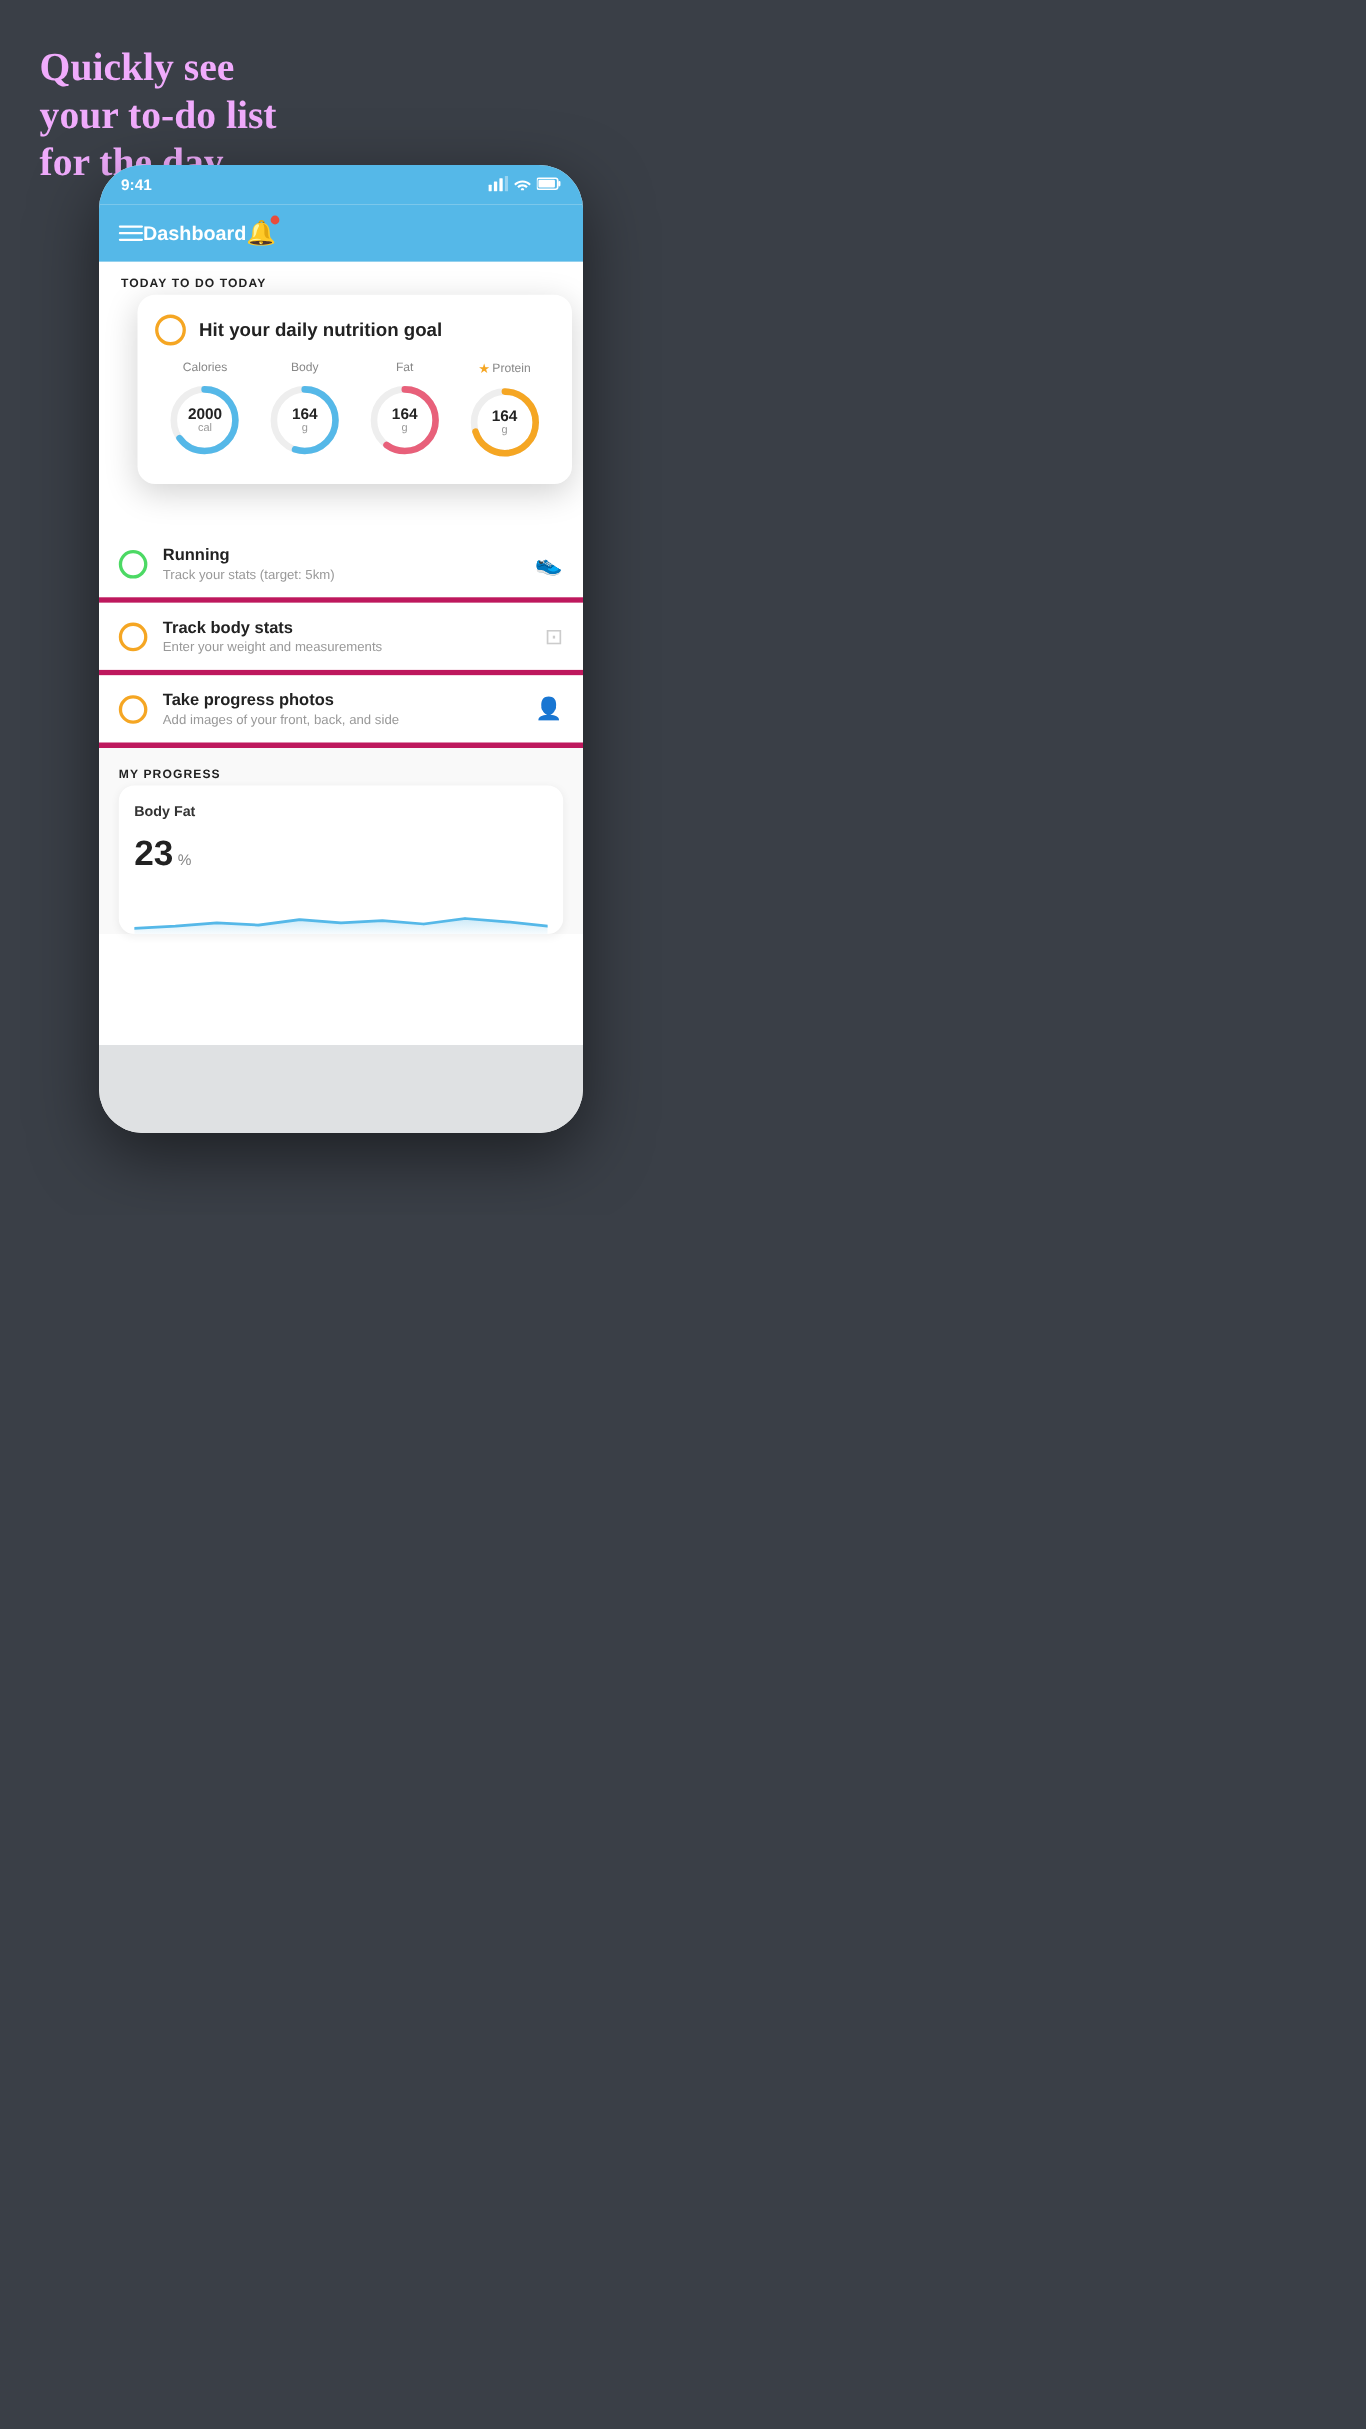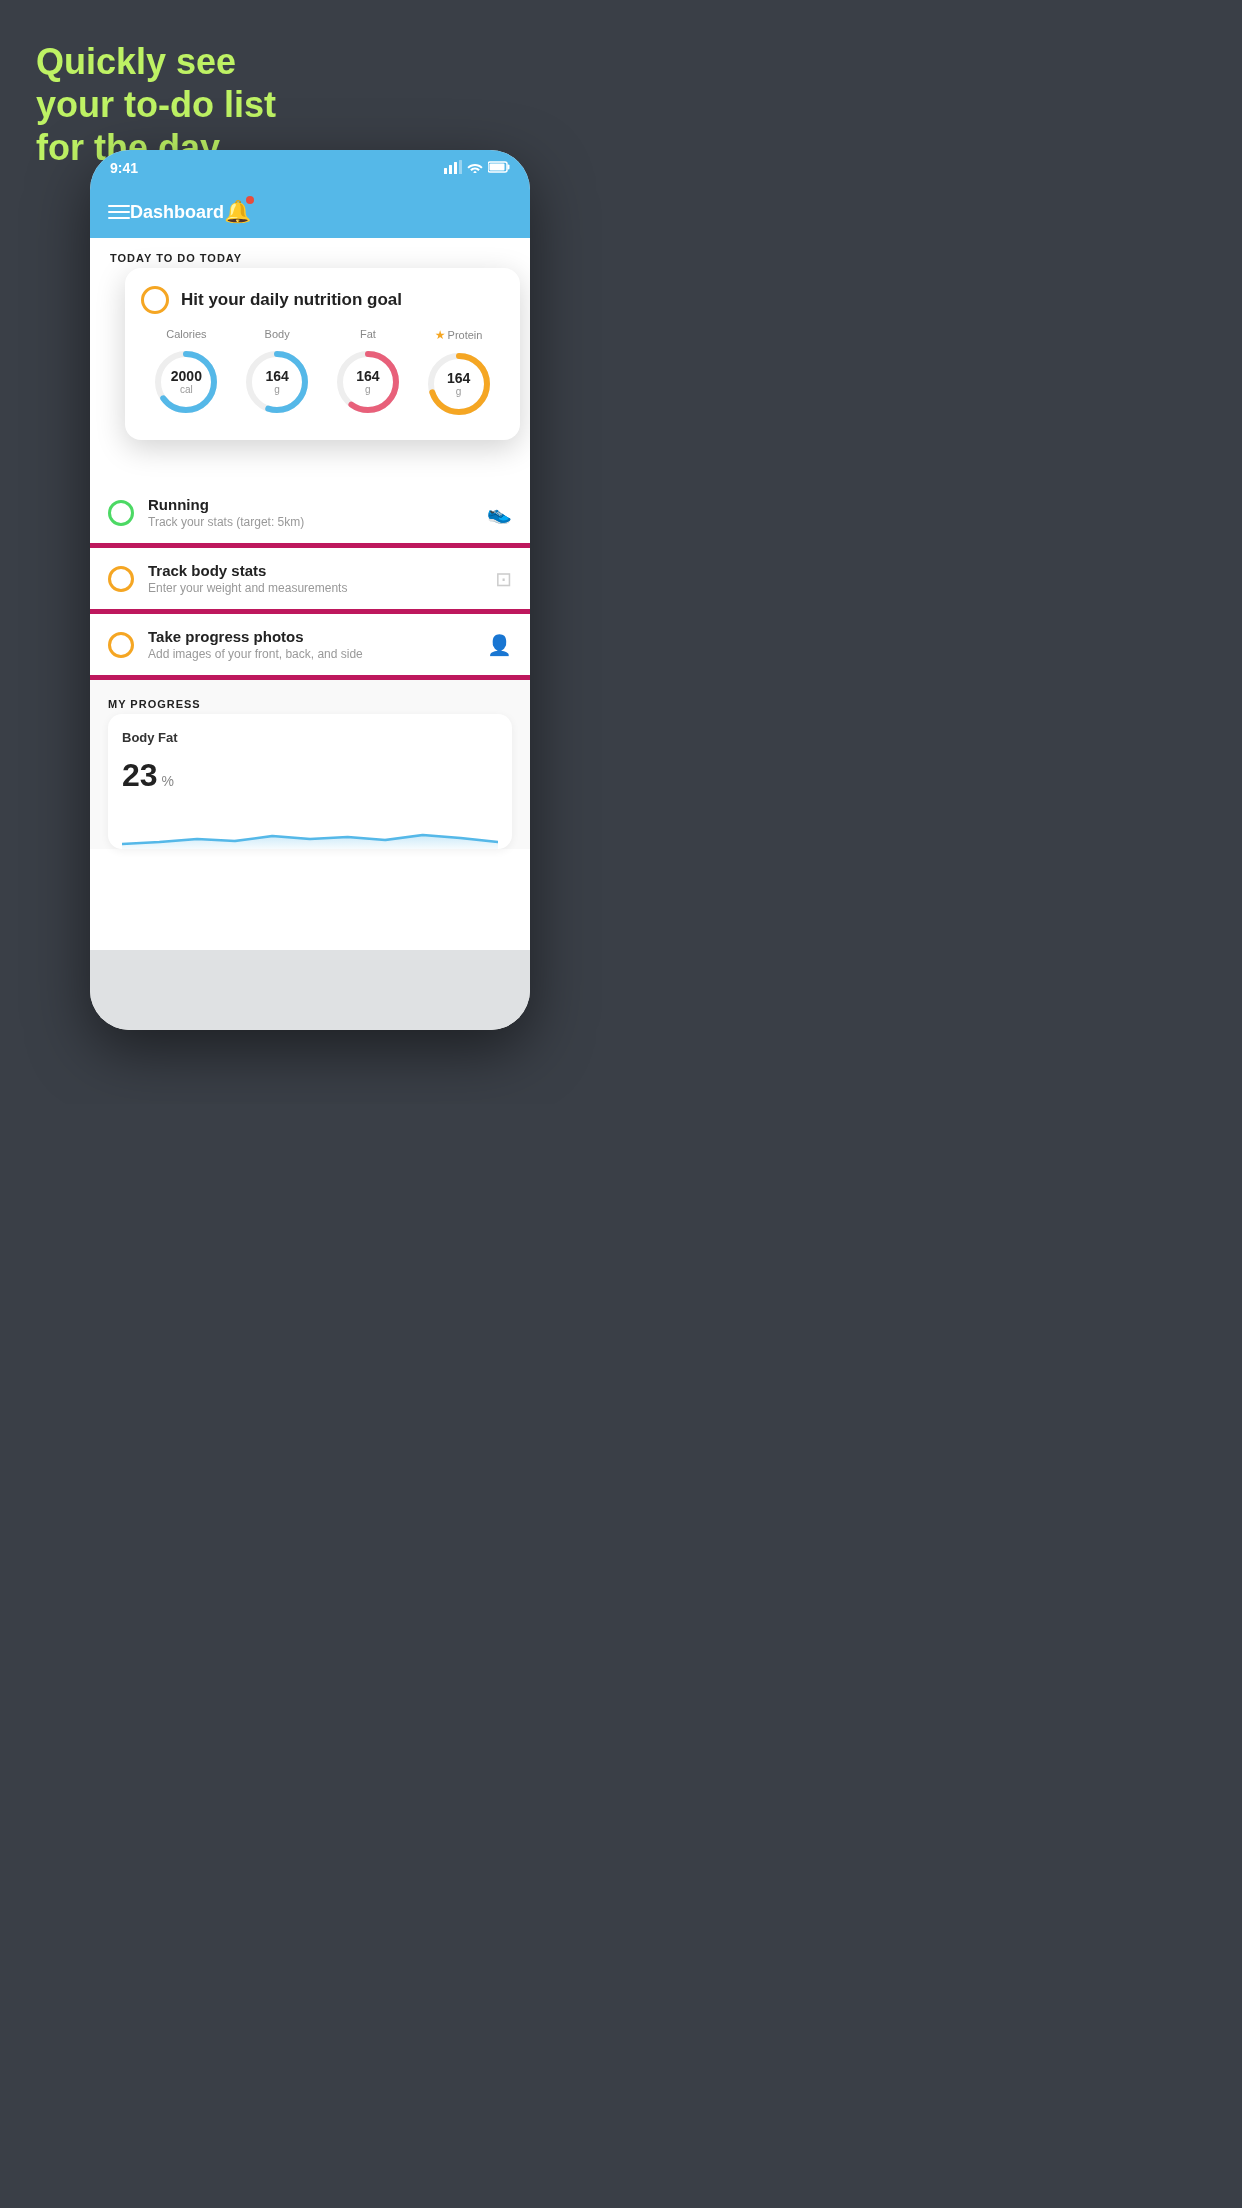--- a/index.html
+++ b/index.html
@@ -10,24 +10,25 @@
       background: #3a3f47;
       font-family: -apple-system, BlinkMacSystemFont, 'Helvetica Neue', Arial, sans-serif;
       overflow: hidden;
       position: relative;
     }
 
     .hero-text {
       position: absolute;
       top: 40px;
       left: 36px;
-      color: #bef264;
+      color: #f0abfc;
       font-size: 36px;
       font-weight: 800;
       line-height: 1.2;
+      font-family: Liberation Serif, serif;
     }
 
     
     .phone {
       position: absolute;
       top: 150px;
       left: 90px;
       width: 440px;
       height: 880px;
       background: #f4f4f4;

